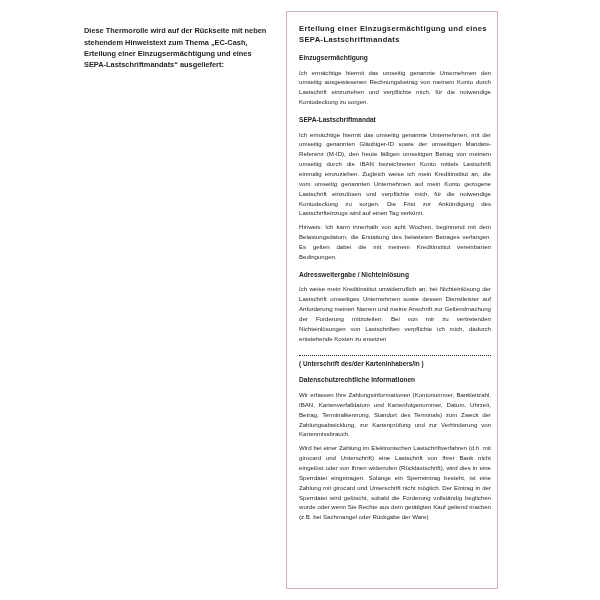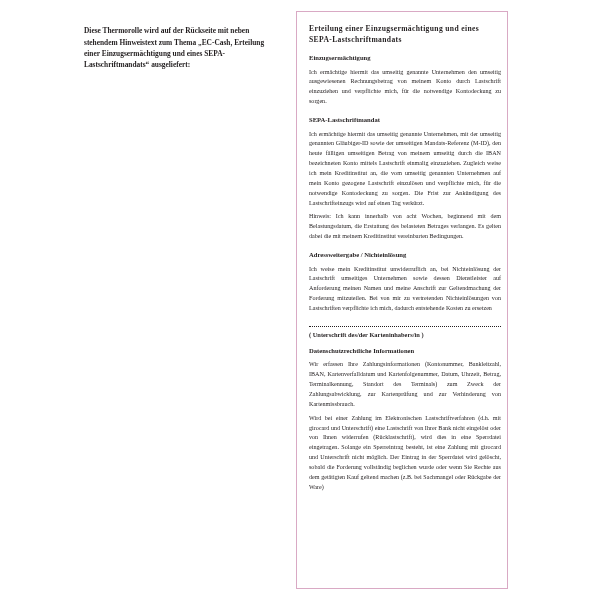--- a/index.html
+++ b/index.html
@@ -12,39 +12,38 @@
     background: #ffffff;
     font-family: "Liberation Sans", sans-serif;
     color: #231f20;
     overflow: hidden;
   }
   .page {
     position: relative;
     width: 600px;
     height: 600px;
     box-sizing: border-box;
-    font-family: Liberation Serif, serif;
   }
   
   .left-col {
     position: absolute;
     left: 84px;
     top: 18px;
     width: 190px;
   }
   .left-col .intro {
     font-size: 7.4px;
     font-weight: bold;
     line-height: 1.52;
     text-align: left;
   }
   
   .panel {
     position: absolute;
-    left: 296px;
+    left: 286px;
     top: 11px;
     width: 212px;
     height: 578px;
     border: 1px solid #d9a9c4;
     box-sizing: border-box;
     padding: 11px 6px 8px 12px;
     overflow: hidden;
   }
   .panel-title {
     font-size: 7.6px;

